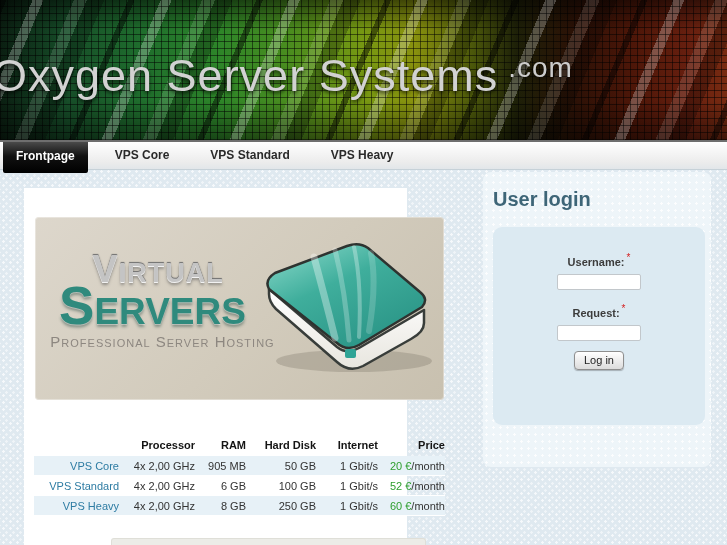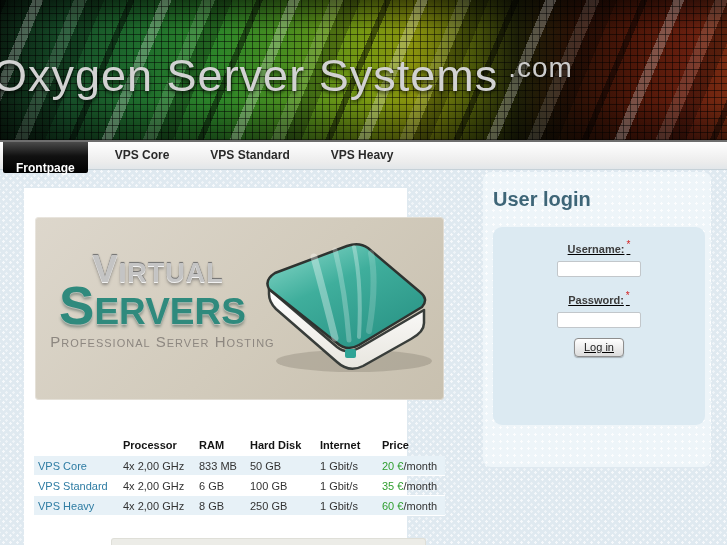--- a/index.html
+++ b/index.html
@@ -44,21 +44,21 @@
     position:absolute; left:0; top:140px; width:727px; height:30px;
     border-top:2px solid #6f6f6f; border-bottom:1px solid #c6d1d8;
     background:linear-gradient(180deg,#ffffff,#ececec 75%, #e2e6e9);
     display:flex; align-items:flex-start; overflow:visible; z-index:2;
   }
   .nav-tab {
     height:27px; line-height:27px; padding:0 14px; margin-left:13px;
     font-size:12px; font-weight:bold; color:#2a2a2a; cursor:pointer; white-space:nowrap;
   }
   .nav-tab.active {
-    margin-left:3px; height:31px; line-height:29px; padding:12px 13px;
+    margin-left:3px; height:31px; line-height:29px; padding:0 13px;
     background:linear-gradient(180deg,#4a4a4a,#111 45%, #000);
     color:#ffffff; border-radius:0 0 2px 2px;
   }
 
   
   .content {
     position:absolute; left:24px; top:188px; width:383px; height:357px;
     background:#ffffff;
   }
 
@@ -83,21 +83,21 @@
     color:#2f8a7d;
     text-shadow:0 1px 0 rgba(255,255,255,.35), 0 3px 3px rgba(40,70,65,.45);
   }
   .banner-sub {
     position:absolute; left:10px; top:116px; width:235px; text-align:center;
     font-variant:small-caps; font-size:15px; letter-spacing:1px; color:#8d8780;
   }
   .server-art { position:absolute; left:224px; top:22px; width:180px; height:138px; }
 
   
-  .table { position:absolute; left:10px; top:246px; width:411px; font-size:11px; color:#333; }
+  .table { position:absolute; left:10px; top:246px; width:411px; font-size:11px; color:#333;text-align:right; }
   .trow, .thead {
     display:grid; grid-template-columns:85px 76px 51px 70px 62px 67px;
     align-items:center;
   }
   .thead { height:22px; font-weight:bold; color:#141414; }
   .trow { height:20px; border-bottom:1px solid #ffffff; }
   .trow.striped { background:#e7f1f7; }
   .tcell { padding-left:4px; white-space:nowrap; }
   .plan-link { color:#2e7ca3; cursor:pointer; text-decoration:none; }
   .price-val { color:#2f9e2f; }
@@ -110,21 +110,21 @@
     background-image:radial-gradient(rgba(255,255,255,.8) 1px, rgba(255,255,255,0) 1.4px);
     background-size:7px 7px;
     border-radius:8px;
   }
   .sidebar-title {
     position:absolute; left:10px; top:16px;
     font-size:20px; font-weight:bold; color:#3d6577;
   }
   .login-box {
     position:absolute; left:10px; top:55px; width:212px; height:198px;
-    background:#dceaf2; border-radius:9px; padding-top:12px;text-decoration:underline;
+    background:#dceaf2; border-radius:9px; padding-top:25px;
   }
   .form-item { text-align:center; }
   .form-item + .form-item { margin-top:13px; }
   .field-label { font-size:11px; font-weight:bold; color:#3c3c3c; }
   .req { color:#d42020; font-size:10px; vertical-align:top; margin-left:2px; }
   .text-input {
     display:block; margin:4px auto 0; width:84px; height:16px;
     border:1px solid #c2c7cb; border-radius:2px; background:#fff;
     font-size:11px; padding:0 3px;
   }
@@ -199,33 +199,33 @@
       <div class="tcell">Processor</div>
       <div class="tcell">RAM</div>
       <div class="tcell">Hard Disk</div>
       <div class="tcell">Internet</div>
       <div class="tcell">Price</div>
     </div>
 
     <div class="trow striped">
       <div class="tcell"><a class="plan-link">VPS Core</a></div>
       <div class="tcell">4x 2,00 GHz</div>
-      <div class="tcell">833 MB</div>
+      <div class="tcell">905 MB</div>
       <div class="tcell">50 GB</div>
       <div class="tcell">1 Gbit/s</div>
       <div class="tcell"><span class="price-val">20 €</span><span class="price-suffix">/month</span></div>
     </div>
 
     <div class="trow">
       <div class="tcell"><a class="plan-link">VPS Standard</a></div>
       <div class="tcell">4x 2,00 GHz</div>
       <div class="tcell">6 GB</div>
       <div class="tcell">100 GB</div>
       <div class="tcell">1 Gbit/s</div>
-      <div class="tcell"><span class="price-val">35 €</span><span class="price-suffix">/month</span></div>
+      <div class="tcell"><span class="price-val">52 €</span><span class="price-suffix">/month</span></div>
     </div>
 
     <div class="trow striped">
       <div class="tcell"><a class="plan-link">VPS Heavy</a></div>
       <div class="tcell">4x 2,00 GHz</div>
       <div class="tcell">8 GB</div>
       <div class="tcell">250 GB</div>
       <div class="tcell">1 Gbit/s</div>
       <div class="tcell"><span class="price-val">60 €</span><span class="price-suffix">/month</span></div>
     </div>
@@ -237,20 +237,20 @@
 <div class="sidebar">
   <div class="sidebar-title">User login</div>
   <div class="login-box">
 
     <div class="form-item">
       <span class="field-label">Username:</span><span class="req">*</span>
       <input class="text-input" type="text" value="" style="">
     </div>
 
     <div class="form-item">
-      <span class="field-label">Password:</span><span class="req">*</span>
+      <span class="field-label">Request:</span><span class="req">*</span>
       <input class="text-input" type="password" value="" style="">
     </div>
 
     <button class="login-btn">Log in</button>
 
   </div>
 </div>
 
 </body></html>

